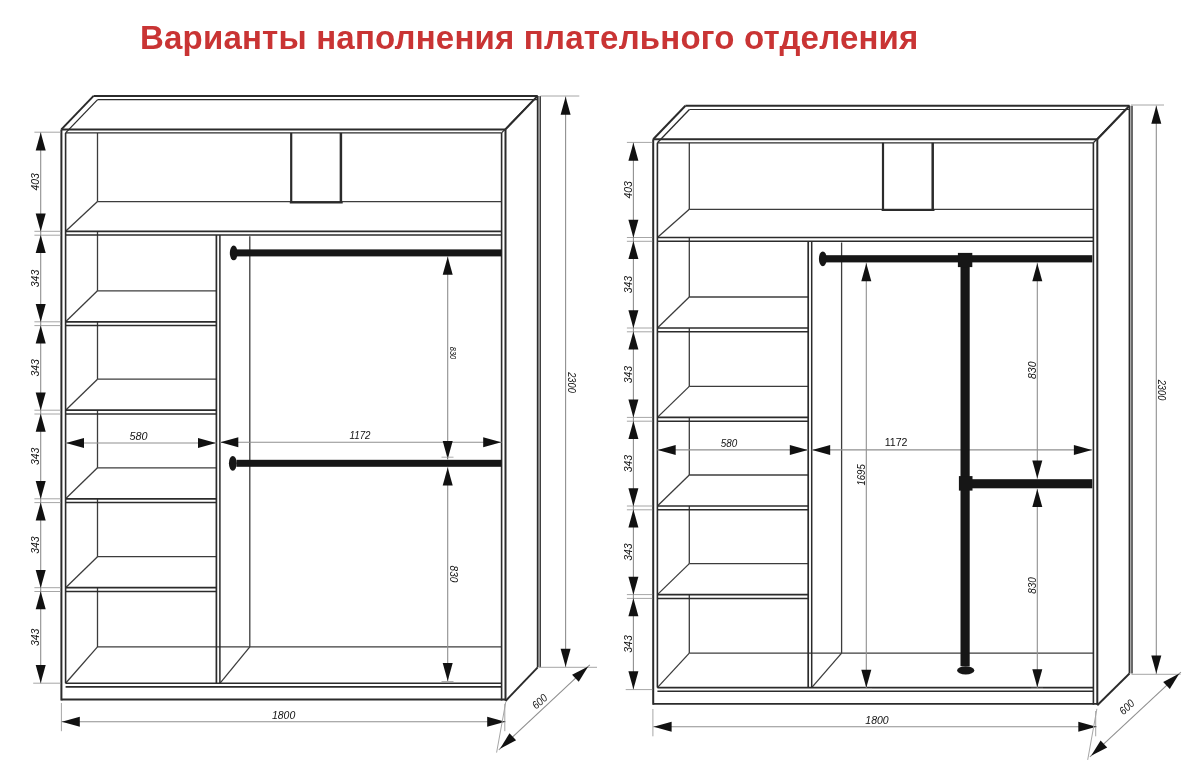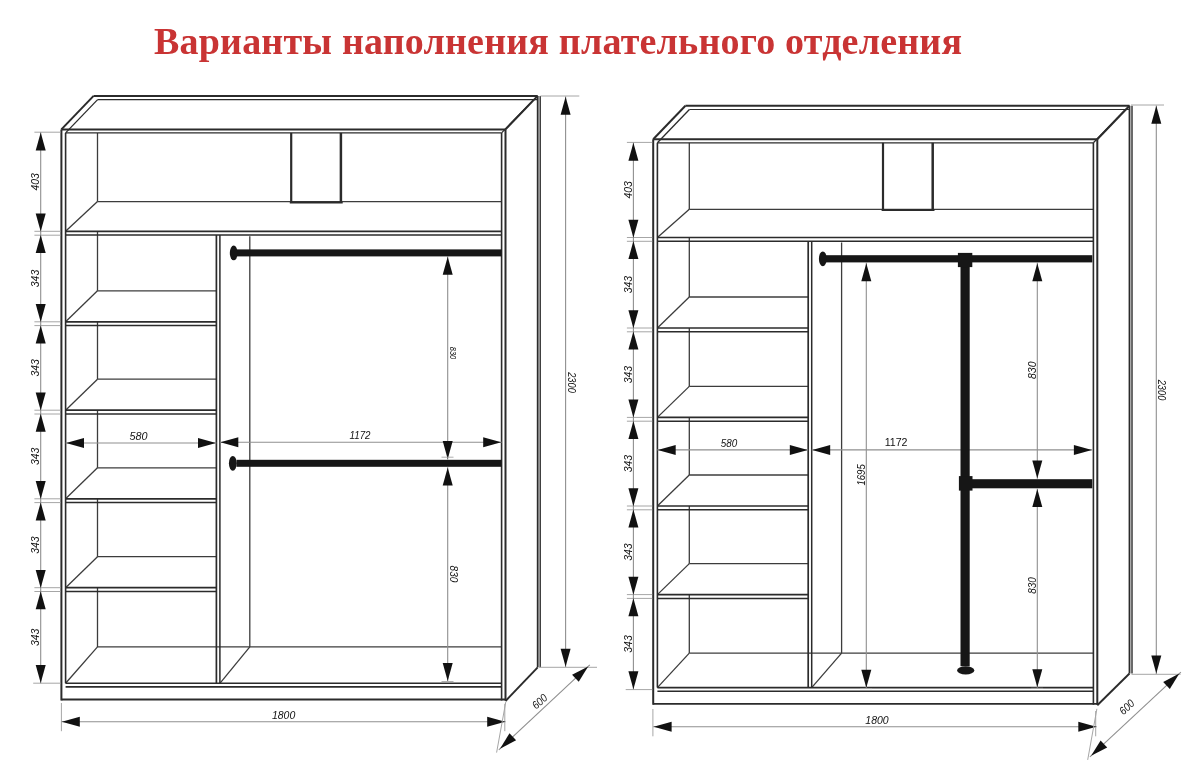--- a/index.html
+++ b/index.html
@@ -1,18 +1,18 @@
 <!DOCTYPE html>
 <html><head><meta charset="utf-8">
 <style>
 html,body{margin:0;padding:0;background:#fff;width:1200px;height:773px;overflow:hidden}
 svg{display:block}
 text{font-family:"Liberation Sans",sans-serif}
-.title{font-family:Liberation Serif, serif;position:absolute;left:154px;top:19px;
- font-size:38px;font-weight:bold;color:#c93434;white-space:nowrap;letter-spacing:0.2px}
+.title{font-family:Liberation Sans, sans-serif;position:absolute;left:140px;top:19px;
+ font-size:33px;font-weight:bold;color:#c93434;white-space:nowrap;letter-spacing:0.2px}
 </style></head>
 <body>
 <div class="title">Варианты наполнения плательного отделения</div>
 <svg width="1200" height="773" viewBox="0 0 1200 773" style="position:absolute;left:0;top:0">
 <line x1="97.5" y1="132.9" x2="97.5" y2="646.9" stroke="#3c3c3c" stroke-width="1.3"></line>
 <line x1="249.8" y1="236.3" x2="249.8" y2="646.9" stroke="#3c3c3c" stroke-width="1.3"></line>
 <polygon points="97.5,646.9 501.6,646.9 501.6,683.3 65.6,683.3" fill="#fff" stroke="none" stroke-width="1.2"></polygon>
 <line x1="97.5" y1="646.9" x2="501.6" y2="646.9" stroke="#3c3c3c" stroke-width="1.3"></line>
 <line x1="97.5" y1="646.9" x2="65.6" y2="683.3" stroke="#3c3c3c" stroke-width="1.3"></line>
 <line x1="219.9" y1="683.3" x2="249.8" y2="646.9" stroke="#3c3c3c" stroke-width="1.3"></line>

